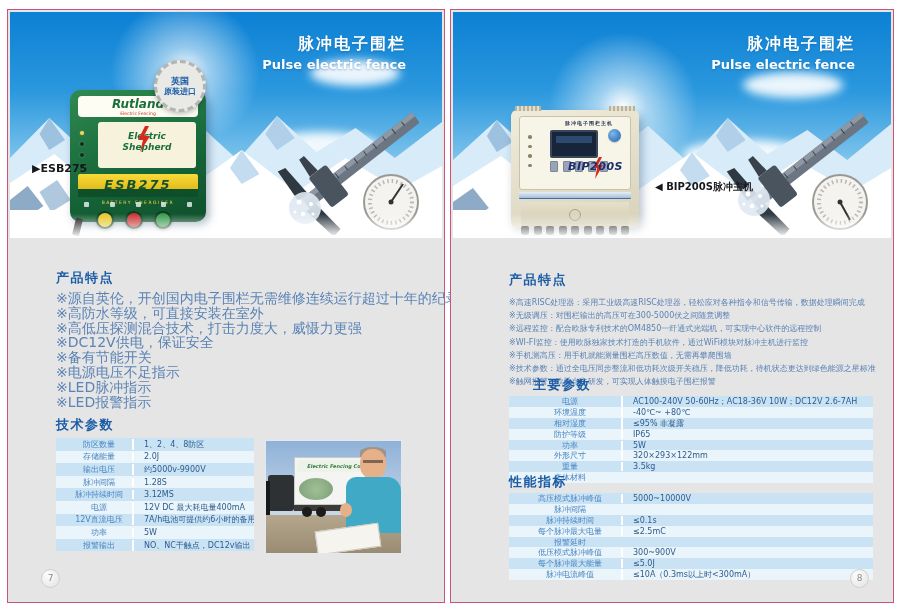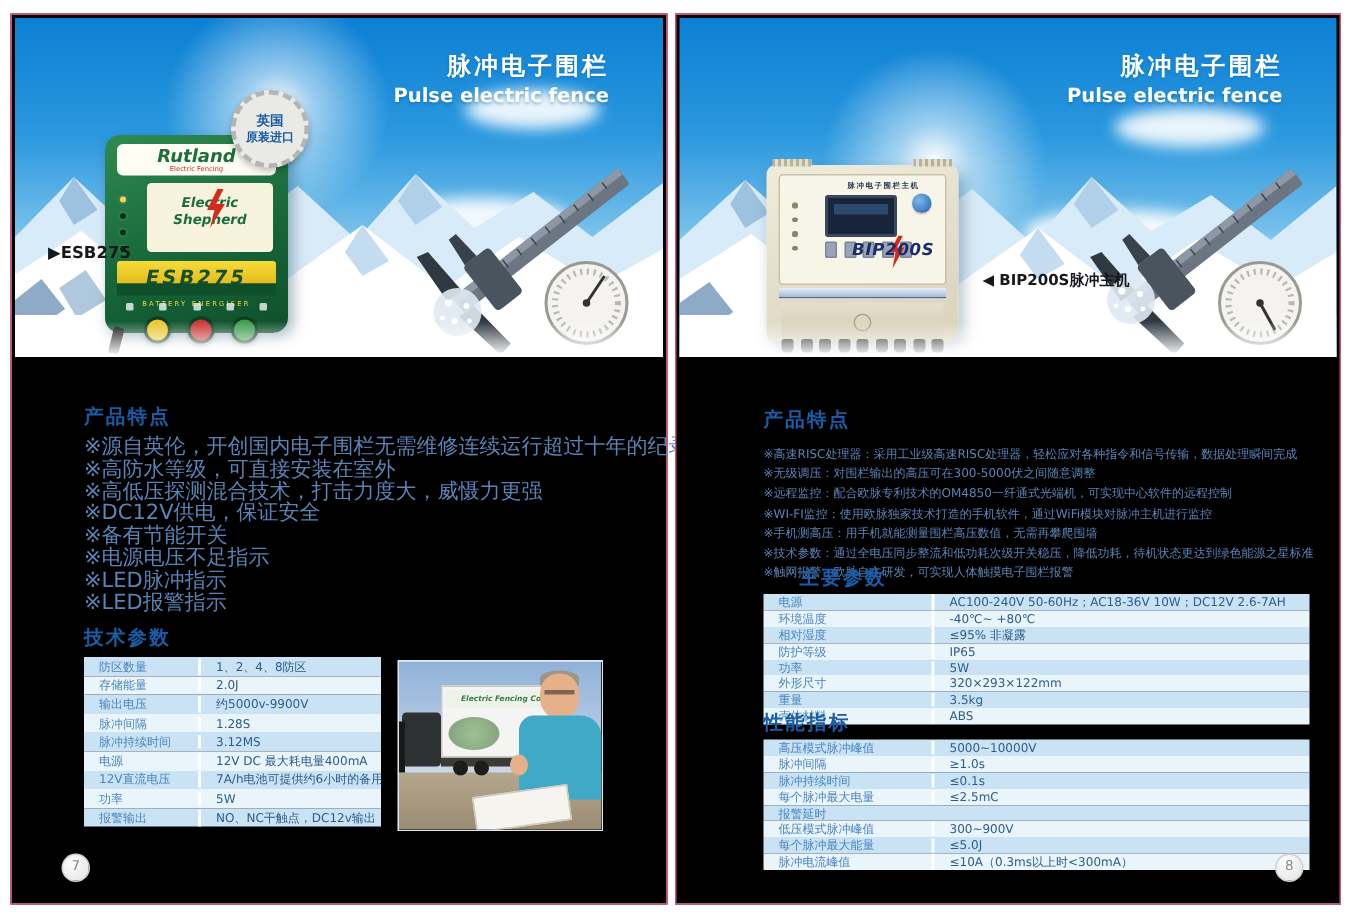--- a/index.html
+++ b/index.html
@@ -1,18 +1,18 @@
 <!DOCTYPE html>
 <html><head>
 <meta charset="utf-8">
 <style>
   html,body{margin:0;padding:0;background:#fff;}
   .canvas{position:relative;width:900px;height:615px;background:#fff;overflow:hidden;
           font-family:"DejaVu Sans","Liberation Sans",sans-serif;}
-  .page{position:absolute;top:9px;height:592px;border:1px solid #c9547a;background:#000000;}
+  .page{position:absolute;top:9px;height:592px;border:1px solid #c9547a;background:#e5e5e5;}
   .page-left{left:7px;width:436px;}
   .page-right{left:450px;width:442px;}
 
   
   .banner{position:absolute;left:2px;top:2px;right:2px;height:226px;overflow:hidden;
           background:linear-gradient(180deg,#0c80d4 0%,#2b98de 35%,#74bfea 62%,#cfe8f8 82%,#f6fbfe 100%);}
   .banner::after{content:"";position:absolute;left:0;right:0;bottom:0;height:24px;
           background:linear-gradient(180deg,rgba(255,255,255,0),#fff);}
   .sun{position:absolute;width:170px;height:170px;border-radius:50%;
        background:radial-gradient(circle,rgba(255,255,255,.98) 0%,rgba(255,255,255,.55) 20%,rgba(255,255,255,0) 62%);}
@@ -22,21 +22,21 @@
   .bt-cn{font-size:16px;font-weight:bold;color:#fff;letter-spacing:2px;}
   .bt-en{font-size:13px;font-weight:bold;color:#fff;margin-top:2px;}
   .prod-label{position:absolute;font-weight:bold;color:#16181c;}
   .pl-left{left:22px;top:150px;font-size:11px;}
   .pl-right{left:202px;top:168px;font-size:10px;}
 
   
   .caliper{position:absolute;right:4px;top:88px;}
 
   
-  .dev-esb{position:absolute;left:60px;top:78px;width:122px;height:132px;border-radius:10px;
+  .dev-esb{position:absolute;left:60px;top:78px;width:136px;height:132px;border-radius:10px;
            background:linear-gradient(160deg,#2f8a50,#17673a 55%,#0f4f2b);box-shadow:3px 5px 9px rgba(0,40,80,.35);}
   .esb-head{position:absolute;left:8px;top:6px;right:8px;height:21px;background:#fdfdf4;border-radius:4px;text-align:center;overflow:hidden;}
   .rutland{display:block;font-size:12px;font-weight:bold;font-style:italic;color:#1c6e3a;line-height:14px;margin-top:1px;}
   .rutland-sub{display:block;font-size:4.5px;color:#c43021;line-height:5px;}
   .esb-leds{position:absolute;left:10px;top:34px;}
   .led{width:4px;height:4px;border-radius:50%;margin:7px 0;background:#0c2d18;box-shadow:0 0 2px rgba(255,255,255,.35);}
   .led.on{background:#ffd34d;}
   .esb-panel{position:absolute;left:28px;top:32px;right:10px;height:46px;background:#f6f2dc;border-radius:3px;text-align:center;}
   .es-line{font-size:9px;font-weight:bold;font-style:italic;color:#1c6e3a;line-height:11px;}
   .es-line.l1{margin-top:9px;}
@@ -89,21 +89,21 @@
   
   .sec-title{position:absolute;font-size:13px;font-weight:bold;color:#1a5ca6;letter-spacing:1.5px;}
   .features{position:absolute;}
   .feat{font-size:14px;color:#5b83b5;line-height:14.8px;white-space:nowrap;}
   .features-r .feat{font-size:8px;line-height:13.2px;}
 
   .dtable{position:absolute;}
   .trow{display:flex;align-items:center;}
   .trow:nth-child(odd){background:#c9e3f5;}
   .trow:nth-child(even){background:#e9f4fb;}
-  .tl{color:#4a85c0;padding-left:10px;white-space:nowrap;overflow:hidden;}
+  .tl{color:#4a85c0;padding-left:10px;white-space:nowrap;overflow:hidden;text-align:center;}
   .tv{flex:1;color:#2f5c8c;padding-left:10px;white-space:nowrap;overflow:hidden;border-left:2px solid rgba(255,255,255,.95);}
   .tbl-left{left:48px;top:428px;width:198px;font-size:8px;}
   .tbl-left .trow{height:12.6px;}
   .tbl-left .tl{width:66px;}
   .tbl-right{left:58px;width:364px;font-size:8px;}
   .tbl-right .trow{height:10.9px;}
   .tbl-right .tl{width:102px;}
 
   
   .photo{position:absolute;left:258px;top:431px;width:135px;height:112px;overflow:hidden;box-shadow:0 0 0 1px #e3e8ee;}
@@ -449,33 +449,31 @@
       <div class="trow">
           <span class="tl">外形尺寸</span>
           <span class="tv">320×293×122mm</span>
         </div>
       <div class="trow">
           <span class="tl">重量</span>
           <span class="tv">3.5kg</span>
         </div>
       <div class="trow">
           <span class="tl">壳体材料</span>
-          <span class="tv">ABS</span>
         </div>
     </div>
 
     <div class="sec-title" style="left:58px;top:463px;">性能指标</div>
     <div class="dtable tbl-right" style="top:483px;">
       <div class="trow">
           <span class="tl">高压模式脉冲峰值</span>
           <span class="tv">5000~10000V</span>
         </div>
       <div class="trow">
           <span class="tl">脉冲间隔</span>
-          <span class="tv">≥1.0s</span>
         </div>
       <div class="trow">
           <span class="tl">脉冲持续时间</span>
           <span class="tv">≤0.1s</span>
         </div>
       <div class="trow">
           <span class="tl">每个脉冲最大电量</span>
           <span class="tv">≤2.5mC</span>
         </div>
       <div class="trow">

